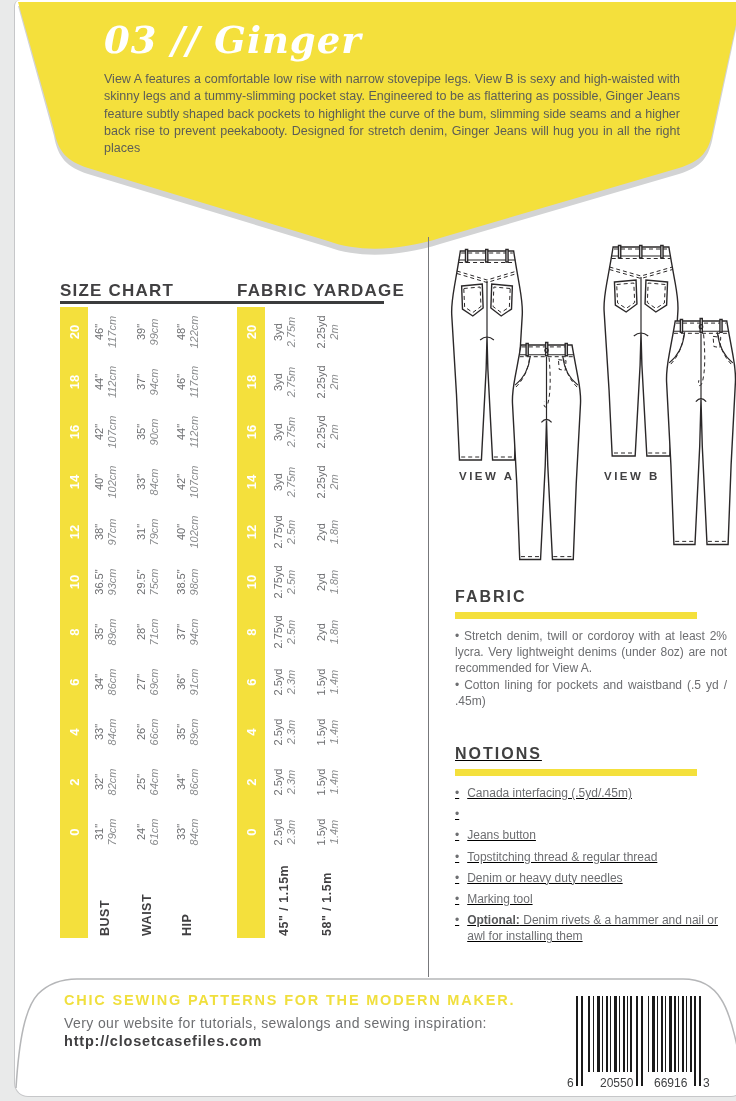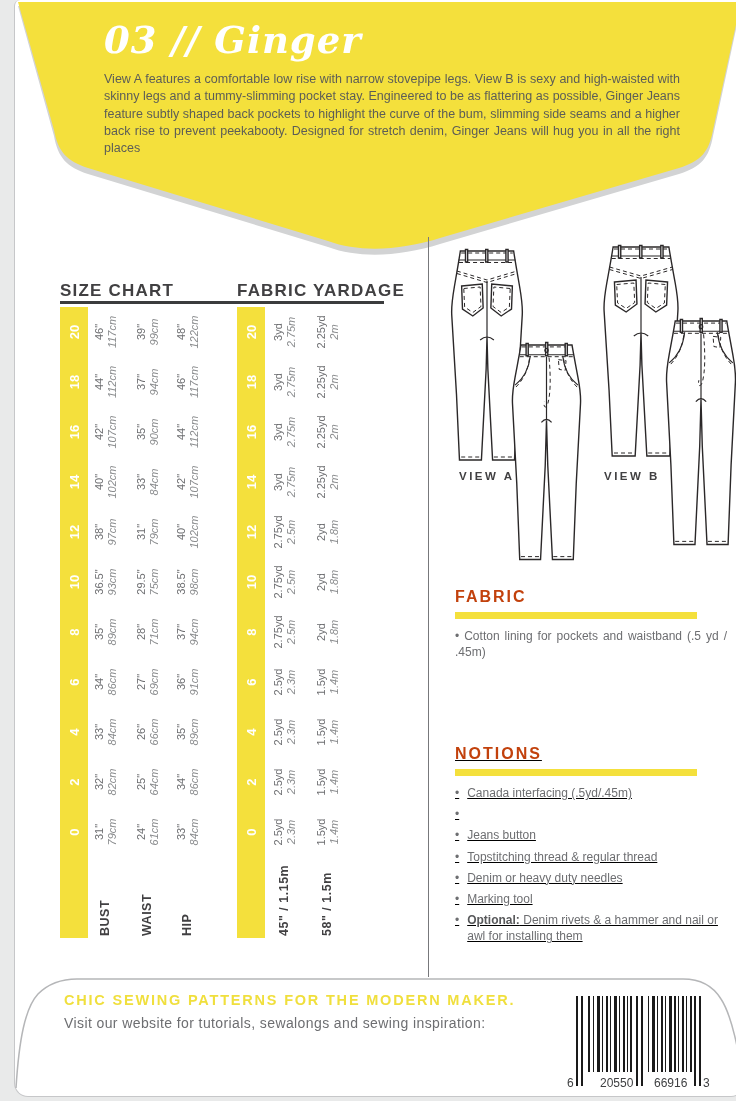--- a/index.html
+++ b/index.html
@@ -35,21 +35,21 @@
   #jeans-svg{position:absolute;left:424px;top:242px;width:306px;height:336px;}
   #jeans-svg path,#jeans-svg rect,#jeans-svg circle{vector-effect:non-scaling-stroke;}
   .ln{fill:#fff;stroke:#2B2829;stroke-width:1.4px;}
   .op{fill:none;stroke:#2B2829;stroke-width:1.2px;}
   .st{fill:none;stroke:#2B2829;stroke-width:1px;stroke-dasharray:4 3;}
   .view-label{position:absolute;top:470px;font-size:11.5px;font-weight:bold;color:#414042;letter-spacing:2.5px;}
   #view-a-label{left:447px;} #view-b-label{left:592px;}
   
   .section{position:absolute;left:443px;width:272px;}
   #fabric-section{top:588px;} #notions-section{top:745px;text-decoration:underline;}
-  .sec-title{font-size:16px;font-weight:bold;color:#c2410c;letter-spacing:2px;}
+  .sec-title{font-size:16px;font-weight:bold;color:#404040;letter-spacing:2px;}
   .sec-bar{width:242px;height:7px;background:#F4E03C;margin-top:6px;}
   .fab-list{margin:10px 0 0 0;padding:0;list-style:none;font-size:12px;color:#6D6E71;line-height:1.32;}
   .fab-list li{margin-bottom:2px;text-align:justify;}
   .blt{color:#6D6E71;}
   .not-list{margin:9px 0 0 0;padding:0;list-style:none;font-size:12px;color:#6D6E71;}
   .not-list>li{display:flex;gap:8px;margin-bottom:5px;line-height:1.35;}
   .not-list b{color:#58595B;}
   .z2{margin-left:111px;margin-top:4px;}
   .z3{margin-left:70px;margin-top:4px;}
   .zline{margin-top:0;}
@@ -274,20 +274,21 @@
     <use href="#jean-back" transform="translate(160,2) scale(0.45,0.5)"></use>
     <use href="#jean-front" transform="translate(222,76) scale(0.43,0.51)"></use>
   </svg>
   <div id="view-a-label" class="view-label">VIEW A</div>
   <div id="view-b-label" class="view-label">VIEW B</div>
 
   <div id="fabric-section" class="section">
     <div class="sec-title">FABRIC</div>
     <div class="sec-bar"></div>
     <ul class="fab-list">
+      <li><span class="blt">•</span> <span>Stretch denim, twill or cordoroy with at least 2% lycra. Very lightweight denims (under 8oz) are not recommended for View A.</span></li>
       <li><span class="blt">•</span> <span>Cotton lining for pockets and waistband (.5 yd / .45m)</span></li>
     </ul>
   </div>
 
   <div id="notions-section" class="section">
     <div class="sec-title">NOTIONS</div>
     <div class="sec-bar"></div>
     <ul class="not-list">
       <li>
         <span class="blt">•</span>
@@ -314,21 +315,22 @@
       </li>
       <li>
         <span class="blt">•</span>
         <span><b>Optional:</b><span> Denim rivets &amp; a hammer and nail or awl for installing them</span></span>
       </li>
     </ul>
   </div>
 
   <div id="footer">
     <div class="tagline">CHIC SEWING PATTERNS FOR THE MODERN MAKER.</div>
-    <div class="visit">Visit our website for tutorials, sewalongs and sewing inspiration:</div>
+    <div class="visit">Very our website for tutorials, sewalongs and sewing inspiration:</div>
+    <div class="url">http://closetcasefiles.com</div>
   </div>
 
   <div id="barcode">
     <svg id="barcode-svg" width="146" height="94" viewBox="0 0 146 94">
         <rect x="10" y="0" width="2" height="90" fill="#1A1A1A"></rect>
         <rect x="15" y="0" width="2" height="90" fill="#1A1A1A"></rect>
         <rect x="70" y="0" width="2" height="90" fill="#1A1A1A"></rect>
         <rect x="75" y="0" width="2" height="90" fill="#1A1A1A"></rect>
         <rect x="128" y="0" width="2" height="90" fill="#1A1A1A"></rect>
         <rect x="133" y="0" width="2" height="90" fill="#1A1A1A"></rect>

